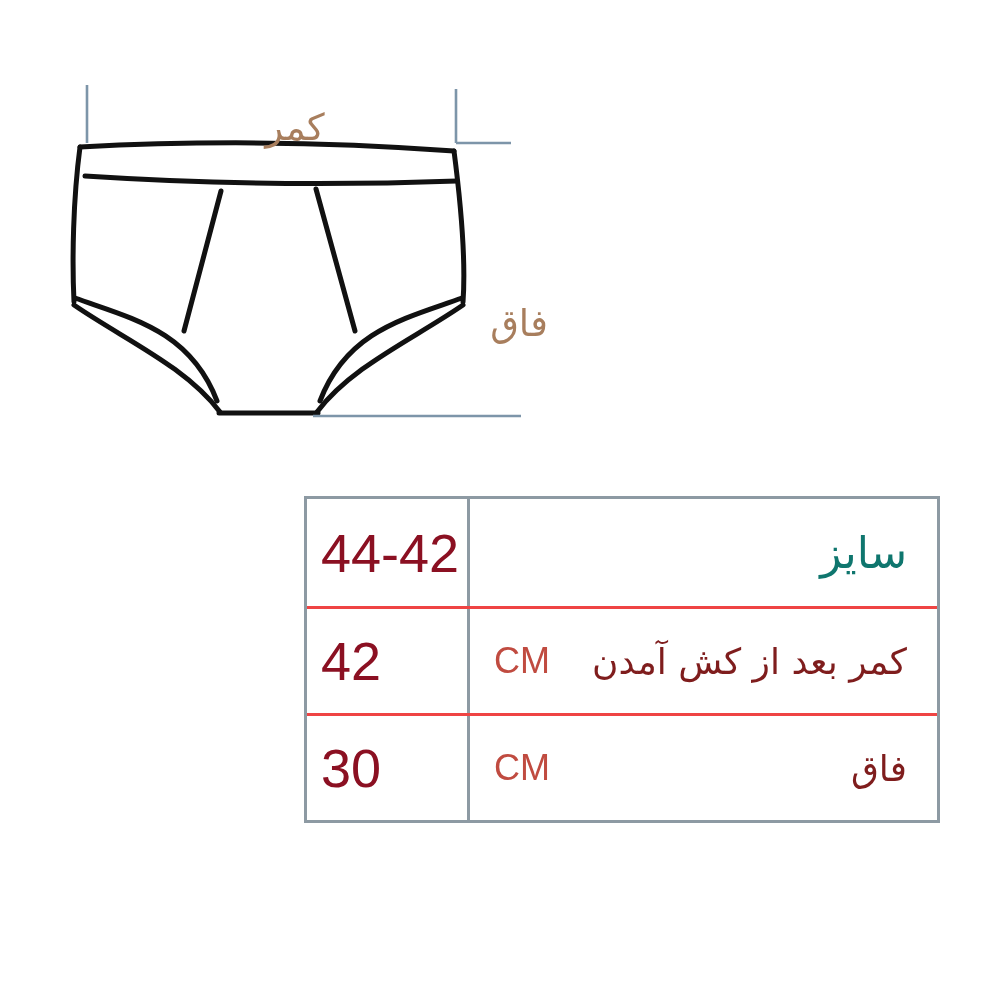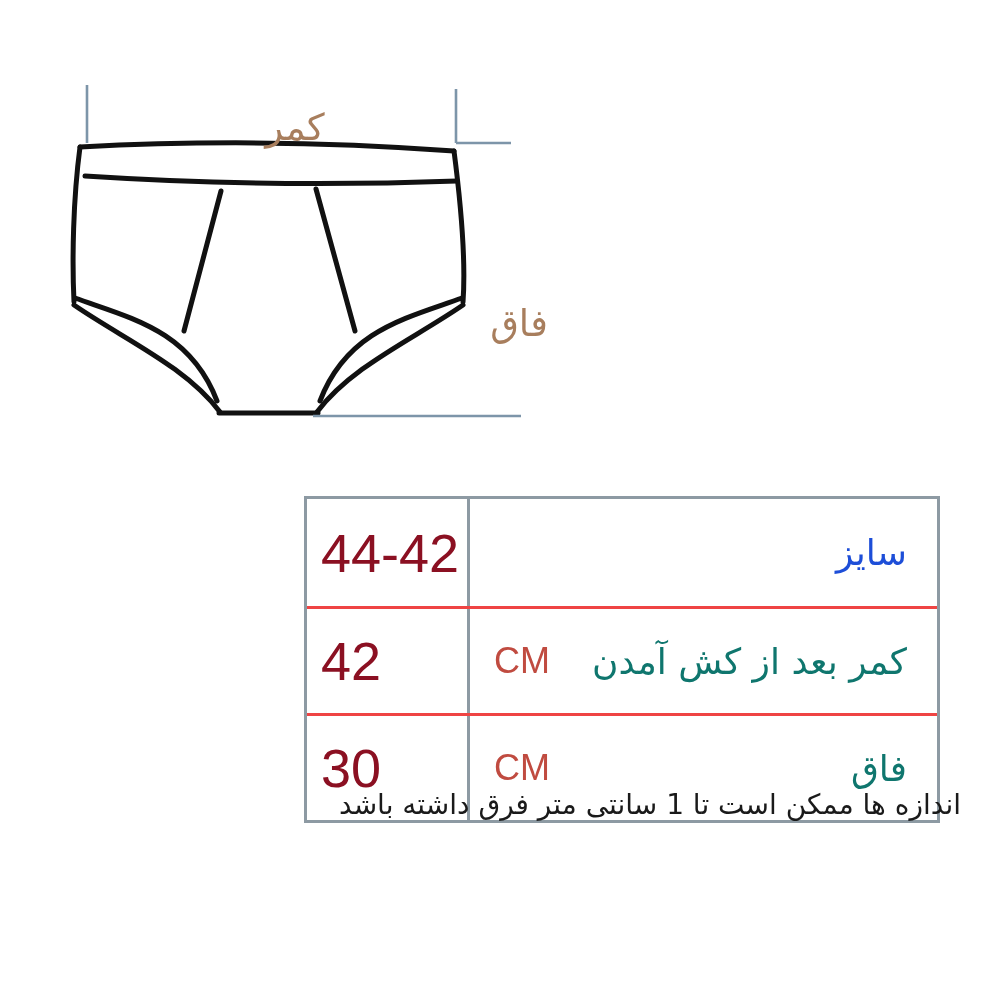--- a/index.html
+++ b/index.html
@@ -71,26 +71,26 @@
   .cell-label.header-only { justify-content: flex-end; }
   .unit-text {
     font-family: "Liberation Sans", sans-serif;
     font-size: 36px;
     color: #c04b40;
   }
   .label-text {
     direction: rtl;
     font-family: "DejaVu Sans", sans-serif;
     font-size: 36px;
-    color: #0f766e;
+    color: #7f1d1d;
     white-space: nowrap;
   }
   .label-text.size-header {
-    font-size: 36px;
-    color: #1d4ed8;
+    font-size: 44px;
+    color: #0f766e;
   }
 
   
   .tolerance-note {
     position: absolute;
     left: 310px;
     top: 788px;
     width: 680px;
     text-align: center;
     direction: rtl;
@@ -150,15 +150,14 @@
     <div class="t-row">
       <div class="cell-value">30</div>
       <div class="cell-label">
         <span class="unit-text">CM</span>
         <span class="label-text">فاق</span>
       </div>
     </div>
 
   </div>
 
-  <div class="tolerance-note">اندازه ها ممکن است تا 1 سانتی متر فرق داشته باشد</div>
 
 </div>
 
 </body></html>

